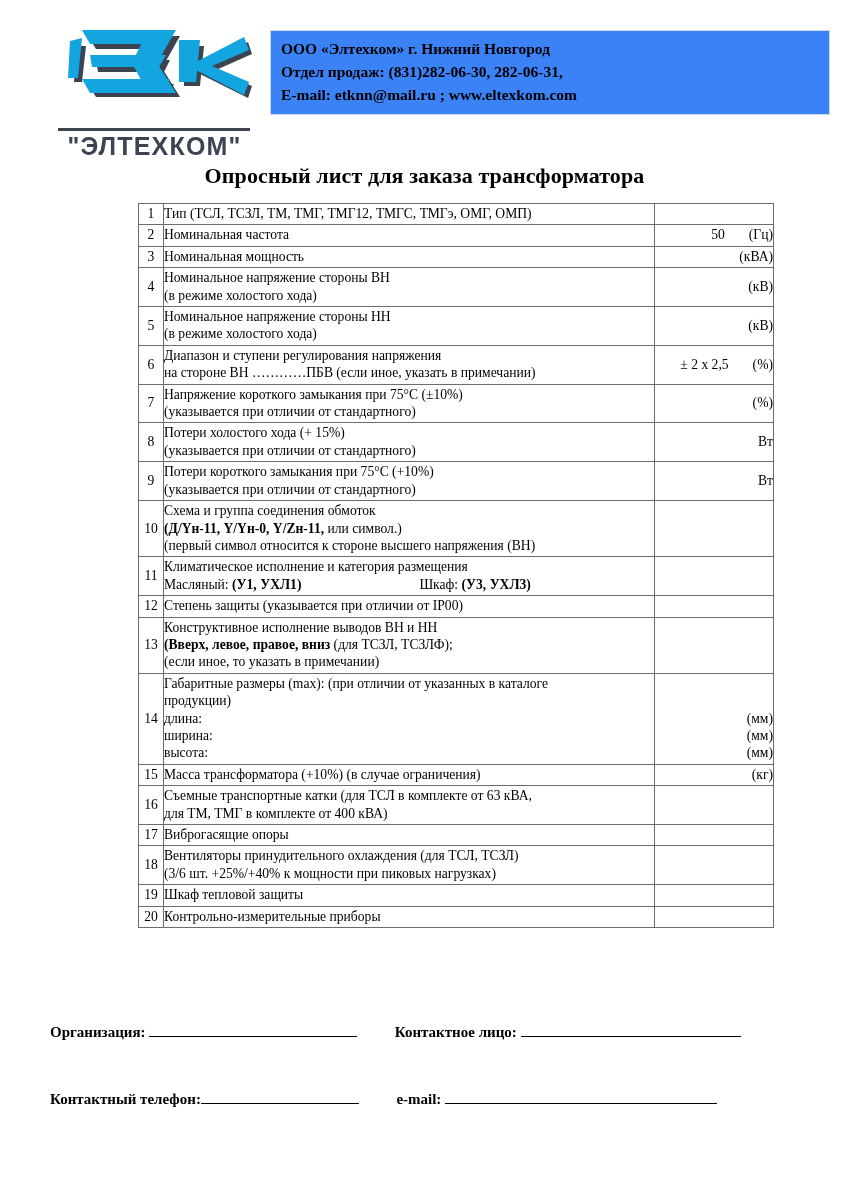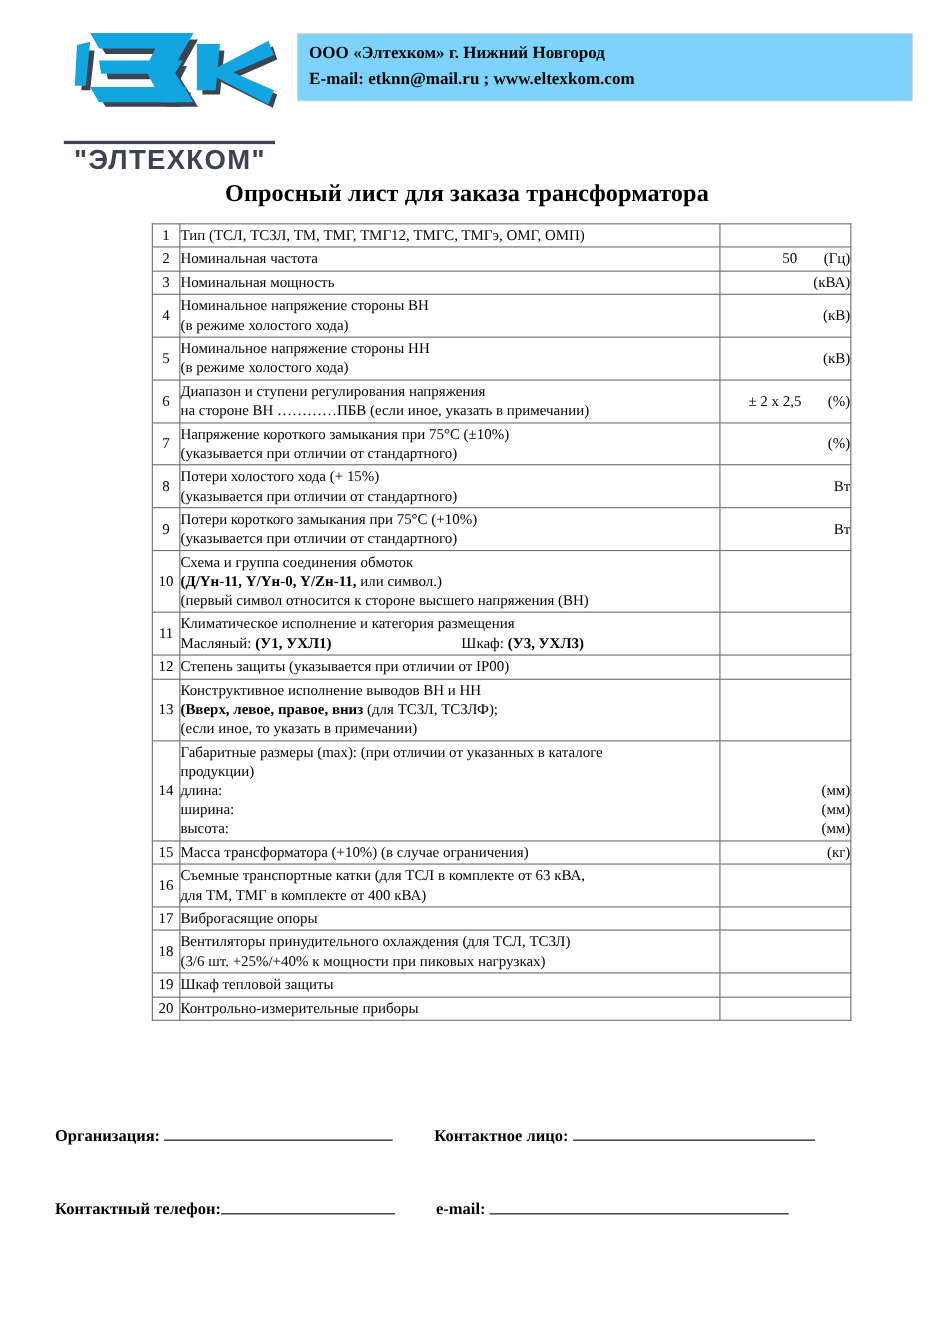--- a/index.html
+++ b/index.html
@@ -55,21 +55,21 @@
     white-space: nowrap;
   }
 
   .contact-box {
     position: absolute;
     left: 270px; top: 30px;
     width: 560px;
     box-sizing: border-box;
     border: 1px solid #cdd9ea;
     padding: 6px 10px 8px 10px;
-    background: #7dd3fc;
+    background: #3b82f6;
   }
   .contact-line {
     font-family: "Liberation Serif", "DejaVu Serif", serif;
     font-weight: bold;
     font-size: 15.5px;
     line-height: 23px;
     color: #000;
     white-space: nowrap;
   }
 
@@ -178,20 +178,21 @@
           <path d="M144 38 L192 13 L197 26 L160 42 L197 58 L192 71 L144 46 Z"></path>
         </g>
       </svg>
     </div>
     <div class="logo-rule"></div>
     <div class="logo-word">"ЭЛТЕХКОМ"</div>
   </div>
 
   <div class="contact-box">
     <div class="contact-line">ООО «Элтехком» г. Нижний Новгород</div>
+    <div class="contact-line">Отдел продаж: (831)282-06-30, 282-06-31,</div>
     <div class="contact-line"> E-mail: etknn@mail.ru ; www.eltexkom.com</div>
   </div>
 
 </div>
 
 <div class="doc-title">Опросный лист для заказа трансформатора</div>
 
 <div class="tbl-wrap">
   <table class="sheet">
     <tbody id="tbl-body">

